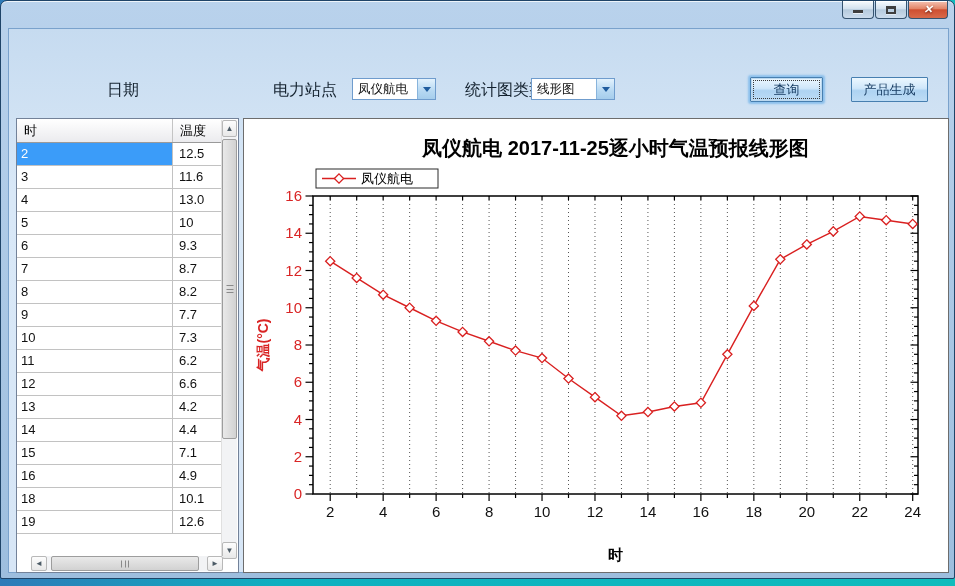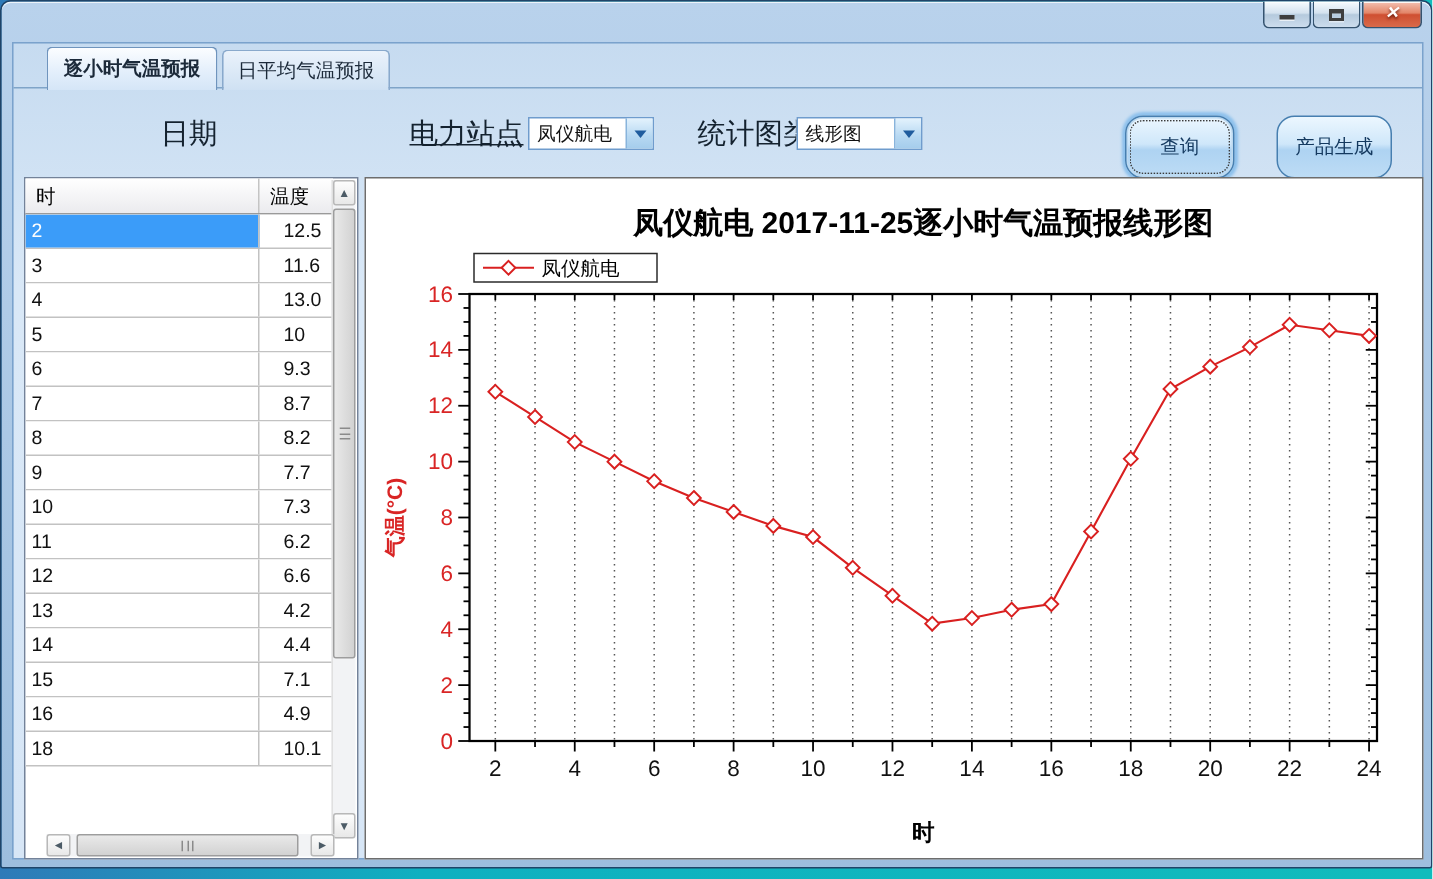--- a/index.html
+++ b/index.html
@@ -45,53 +45,53 @@
   .tabstrip { position:absolute; left:0; top:0; width:939px; height:30px; border-bottom:1px solid #7fa4c8; }
   .tab { position:absolute; top:4px; height:27px; line-height:25px; text-align:center; font-size:13px;
          border:1px solid #89a9cc; border-bottom:none; border-radius:4px 4px 0 0;
          background:linear-gradient(#eaf2fb,#cfe1f3); color:#1c2a3a; cursor:default; }
   .tab.active { top:2px; height:29px; line-height:27px; font-weight:bold;
                 background:linear-gradient(#fbfdff,#e2eefb 60%,#d5e6f7); border-color:#6f94bd; z-index:2; }
   .tab1 { left:22px; width:114px; }
   .tab2 { left:139px; width:112px; }
 
   
-  .tb-label { position:absolute; font-size:19px; color:#14222f; height:16px; line-height:16px; }
+  .tb-label { position:absolute; font-size:16px; color:#14222f; height:16px; line-height:16px; }
   .field { position:absolute; height:22px; background:#fff; border:1px solid #6f9ccd; font-size:12px; color:#111; }
   .date-field { left:133px; top:49px; width:122px; }
   .date-text { position:absolute; left:4px; top:0; line-height:20px; }
   .cal-btn { position:absolute; right:2px; top:2px; width:30px; height:16px; text-align:right; cursor:pointer; }
   .cal-ico { position:absolute; left:0; top:1px; width:13px; height:13px; border:1px solid #8a8a8a; background:
              linear-gradient(#b9cade,#b9cade) 0 0/11px 3px no-repeat,
              repeating-linear-gradient(90deg,#9aa4ae 0 2px,#fff 2px 4px) 0 4px/11px 9px no-repeat,#fff; }
   .cal-arrow { position:absolute; right:2px; top:4px; width:0; height:0; border:4px solid transparent; border-top:5px solid #4a6075; }
   .combo { position:absolute; height:22px; background:#fff; border:1px solid #6f9ccd; cursor:pointer; }
   .combo-text { position:absolute; left:5px; top:0; line-height:20px; font-size:12.5px; color:#111; }
   .combo-btn { position:absolute; right:0; top:0; width:18px; height:20px; border-left:1px solid #88b4dc;
                background:linear-gradient(#e3f2fd,#b6d8f2 60%,#a5cdec); }
   .combo-btn:after { content:""; position:absolute; left:5px; top:8px; border:4px solid transparent; border-top:5px solid #1f5c9e; }
-  .push-btn { position:absolute; height:42px; font-size:13px; color:#14395f; 
-              border:1px solid #477fb0; border-radius:12px; cursor:pointer;
+  .push-btn { position:absolute; height:25px; font-size:13px; color:#14395f; 
+              border:1px solid #477fb0; border-radius:1px; cursor:pointer;
               background:linear-gradient(#ecf7ff,#cfe7fa 45%,#aed3f2 55%,#bddcf5); }
   .btn-query { left:741px; top:48px; width:73px; outline:1px dotted #3a3a3a; outline-offset:-4px;
                box-shadow:0 0 2px 2px #8cc0ec, inset 0 0 0 1px #bcd9f0; }
   .btn-generate { left:842px; top:48px; width:77px; }
 
   
   .table-panel { position:absolute; left:7px; top:89px; width:223px; height:455px; background:#fff; border:1px solid #738299; }
   .thead { position:absolute; left:0; top:0; width:205px; height:24px;
            background:linear-gradient(#ffffff,#ebebee); border-bottom:1px solid #9a9a9a; }
   .th { position:absolute; top:0; height:23px; line-height:23px; font-size:13px; color:#000; padding-left:7px; }
   .th1 { left:0; width:156px; border-right:1px solid #c4c4c4; }
   .th2 { left:156px; width:49px; }
   .tbody { position:absolute; left:0; top:24px; width:205px; height:416px; overflow:hidden; }
   .trow { position:relative; width:205px; height:23px; border-bottom:1px solid #c2c2c2; background:#fff; }
   .tcell { position:absolute; top:0; height:22px; line-height:22px; font-size:13px; color:#111; }
   .c1 { left:0; width:156px; border-right:1px solid #c2c2c2; padding-left:4px; }
-  .c2 { left:156px; width:49px; padding-left:16px; }
+  .c2 { left:156px; width:49px; padding-left:6px; }
   .c1.sel { background:#3b9cf9; color:#fdfdfd; }
 
   
   .vscroll { position:absolute; right:1px; top:1px; width:16px; height:439px; background:#f2f3f5; border-left:1px solid #e0e0e0; }
   .hscroll { position:absolute; left:14px; bottom:1px; width:192px; height:15px; background:#f2f3f5; }
   .sb-btn { position:absolute; background:linear-gradient(#fdfdfd,#e8e8e8); border:1px solid #b8b8b8; border-radius:2px;
             color:#4c5b66; text-align:center; cursor:pointer; }
   .vscroll .sb-btn { left:0; width:15px; height:17px; font-size:8px; line-height:16px; }
   .sb-up { top:0; } .sb-down { bottom:0; }
   .hscroll .sb-btn { top:0; width:16px; height:15px; font-size:8px; line-height:14px; }
@@ -130,28 +130,24 @@
       </span>
     <span class="cap-btn btn-max">
         <i class="glyph-max"></i>
       </span>
     <span class="cap-btn btn-close">
         <i class="glyph-close">✕</i>
       </span>
 
     <div class="client">
 
-      <div class="tabstrip">
-        <div class="tab tab1 active">逐小时气温预报</div>
-        <div class="tab tab2">日平均气温预报</div>
-      </div>
 
       <span class="tb-label" style="left:98px;top:53px;">日期</span>
 
-      <span class="tb-label" style="left:264px;top:53px;text-decoration:underline;">电力站点</span>
+      <span class="tb-label" style="left:264px;top:53px;">电力站点</span>
       <div class="combo" style="left:343px;top:49px;width:84px;">
         <span class="combo-text">凤仪航电</span>
         <span class="combo-btn"></span>
       </div>
 
       <span class="tb-label" style="left:456px;top:53px;">统计图类型</span>
       <div class="combo" style="left:522px;top:49px;width:84px;">
         <span class="combo-text">线形图</span>
         <span class="combo-btn"></span>
       </div>
@@ -221,20 +217,24 @@
               <div class="tcell c1">15</div>
               <div class="tcell c2">7.1</div>
             </div>
             <div class="trow">
               <div class="tcell c1">16</div>
               <div class="tcell c2">4.9</div>
             </div>
             <div class="trow">
               <div class="tcell c1">18</div>
               <div class="tcell c2">10.1</div>
+            </div>
+            <div class="trow">
+              <div class="tcell c1">19</div>
+              <div class="tcell c2">12.6</div>
             </div>
           </div>
         <div class="vscroll">
           <span class="sb-btn sb-up">▲</span>
           <span class="sb-thumb v-thumb">
               <i class="grip"></i>
             </span>
           <span class="sb-btn sb-down">▼</span>
         </div>
         <div class="hscroll">

